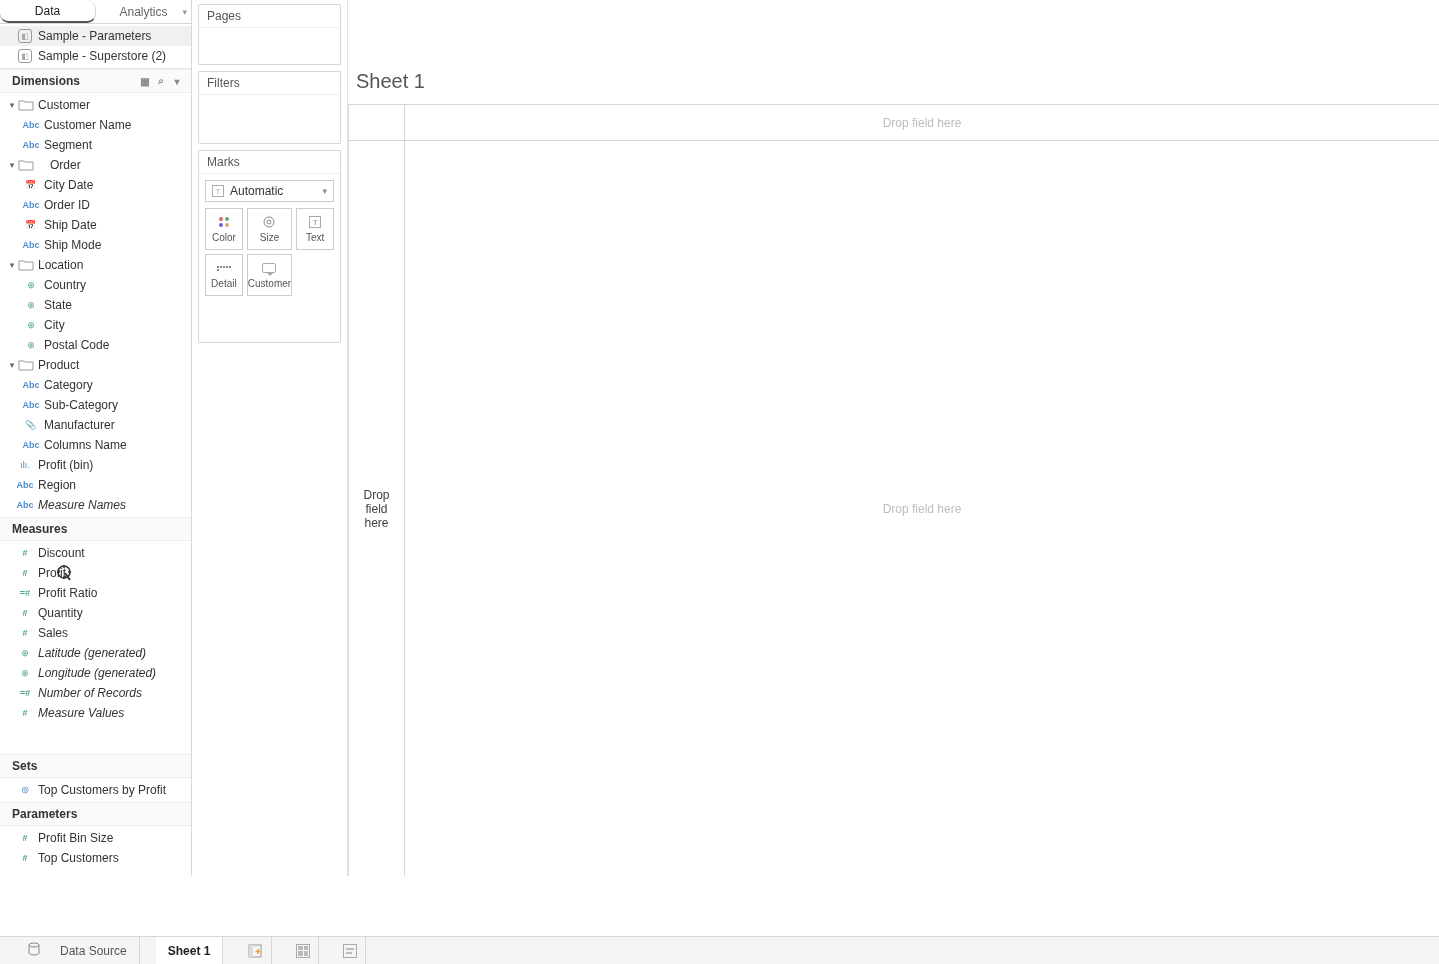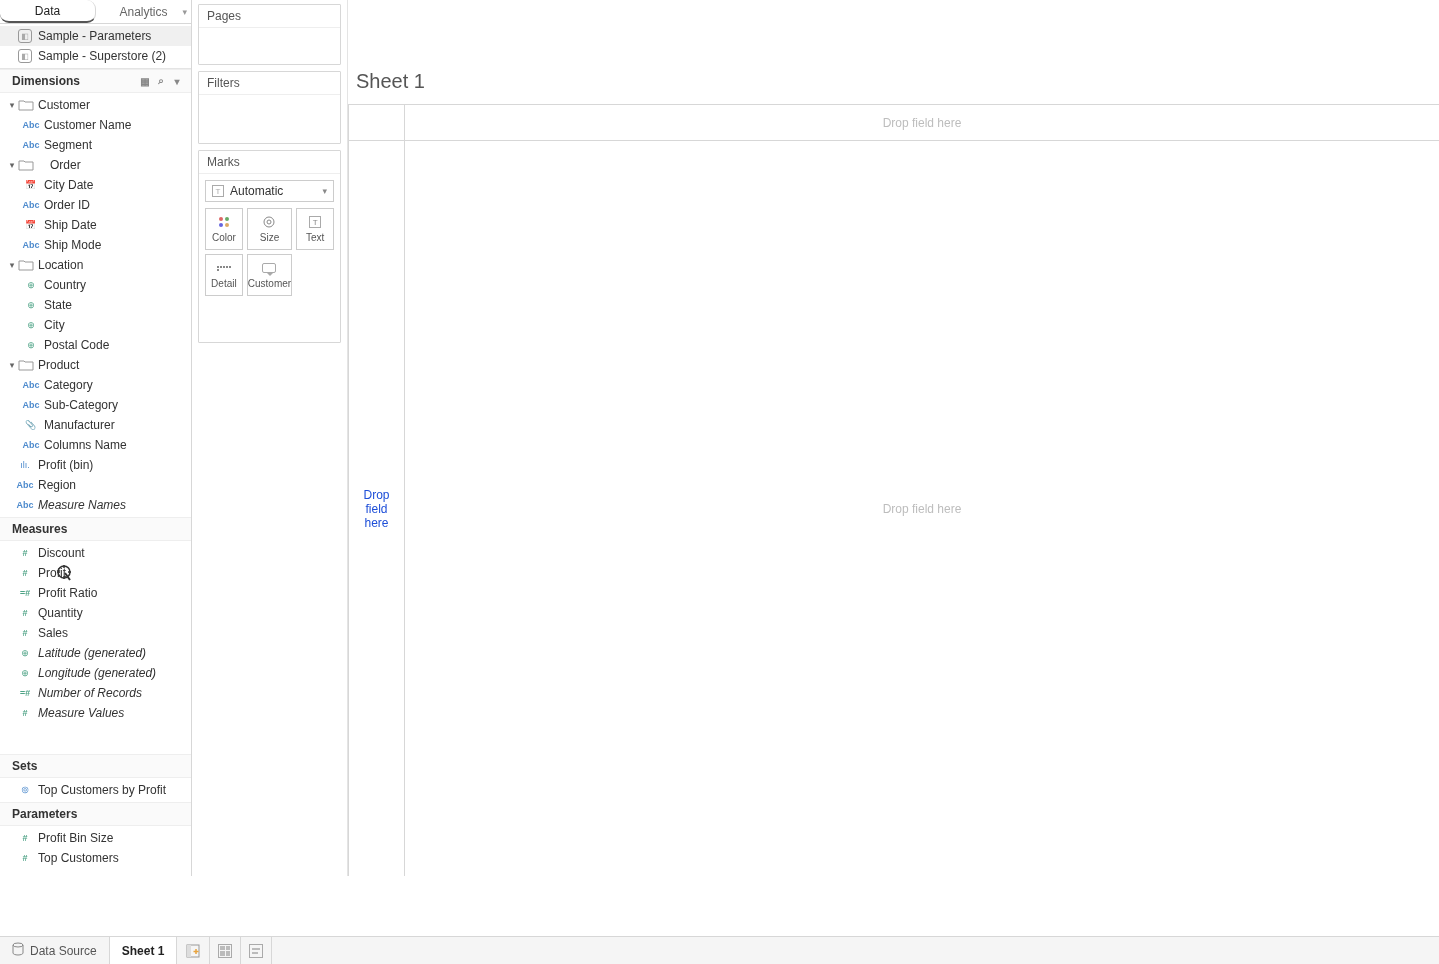--- a/index.html
+++ b/index.html
@@ -237,21 +237,21 @@
   .view-head-row {
     position:absolute; left:56px; right:0; top:0; height:36px;
     border-bottom:1px solid #d7d7d7;
     display:flex; align-items:center; justify-content:center;
     color:#bdbdbd; font-size:12px;
   }
   .view-head-col {
     position:absolute; left:0; top:36px; width:56px; bottom:0;
     border-right:1px solid #d7d7d7;
     display:flex; align-items:center; justify-content:center;
-    color:#1d4ed8; font-size:12px; text-align:center;
+    color:#404040; font-size:12px; text-align:center;
     flex-direction:column;
   }
   .view-corner {
     position:absolute; left:0; top:0; width:56px; height:36px;
     border-right:1px solid #d7d7d7; border-bottom:1px solid #d7d7d7;
   }
   .view-body {
     position:absolute; left:56px; top:36px; right:0; bottom:0;
     display:flex; align-items:center; justify-content:center;
     color:#bdbdbd; font-size:12px;
@@ -267,22 +267,23 @@
     display: flex;
     align-items: stretch;
   }
   .btab {
     display: flex;
     align-items: center;
     padding: 0 12px;
     border-right: 1px solid #d7d7d7;
     font-size: 12px;
     cursor: pointer;
-    gap:6px;
+    gap:20px;
     color:#555;
+    margin-left:16px;
   }
   .btab.active { background: #fff; font-weight: 600; color:#222; }
   .btab .db-icon { width:12px; }
   .btab.iconly { padding:0 8px; }
   .new-dash-ic { width:14px; height:14px; border:1px solid #aaa; display:grid; grid-template-columns:1fr 1fr; grid-template-rows:1fr 1fr; gap:1px; padding:1px; }
   .new-dash-ic span { background:#bbb; }
   .new-story-ic { width:14px; height:14px; border:1px solid #aaa; position:relative; }
   .new-story-ic:before { content:""; position:absolute; top:3px; left:2px; right:2px; height:2px; background:#bbb; }
   .new-story-ic:after { content:""; position:absolute; top:7px; left:2px; right:4px; height:2px; background:#bbb; }
 </style>

